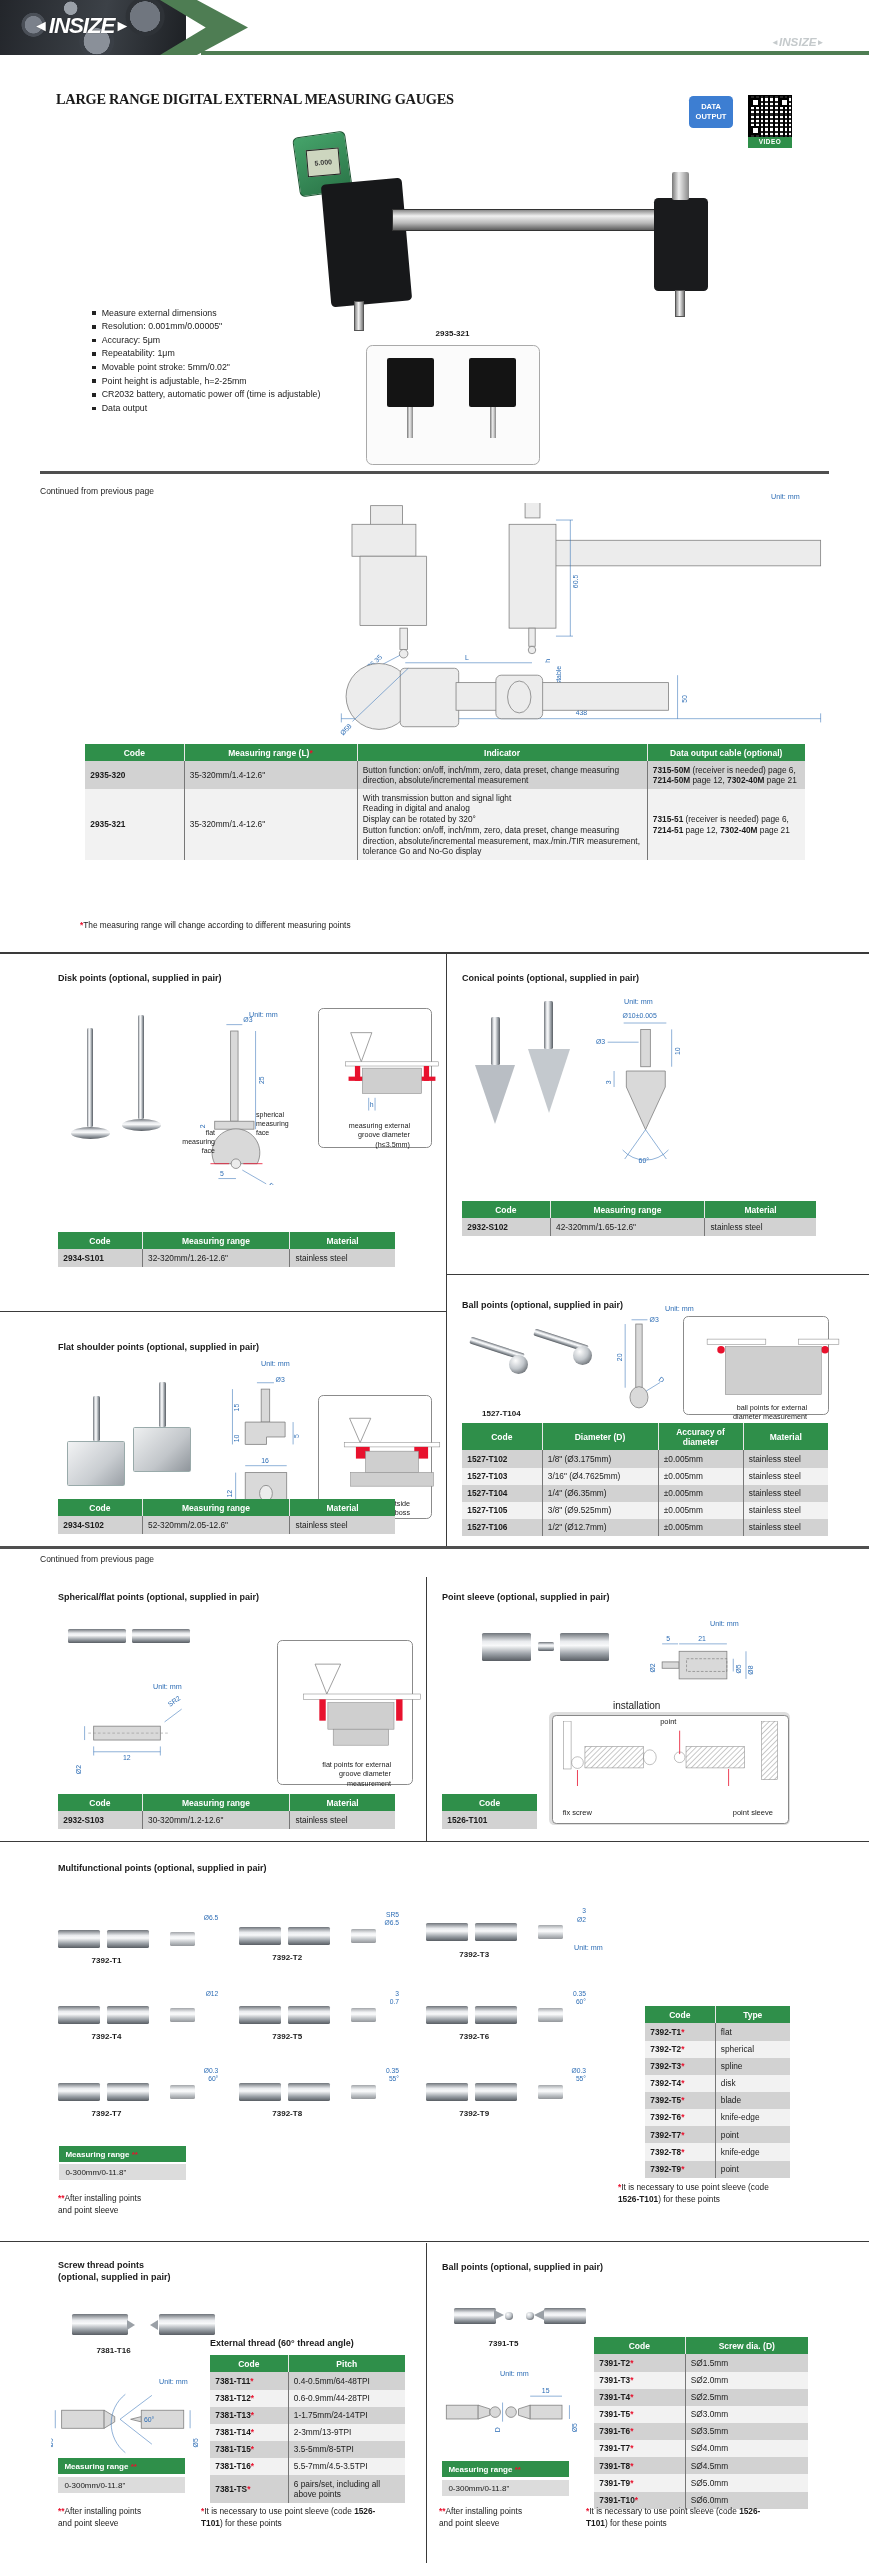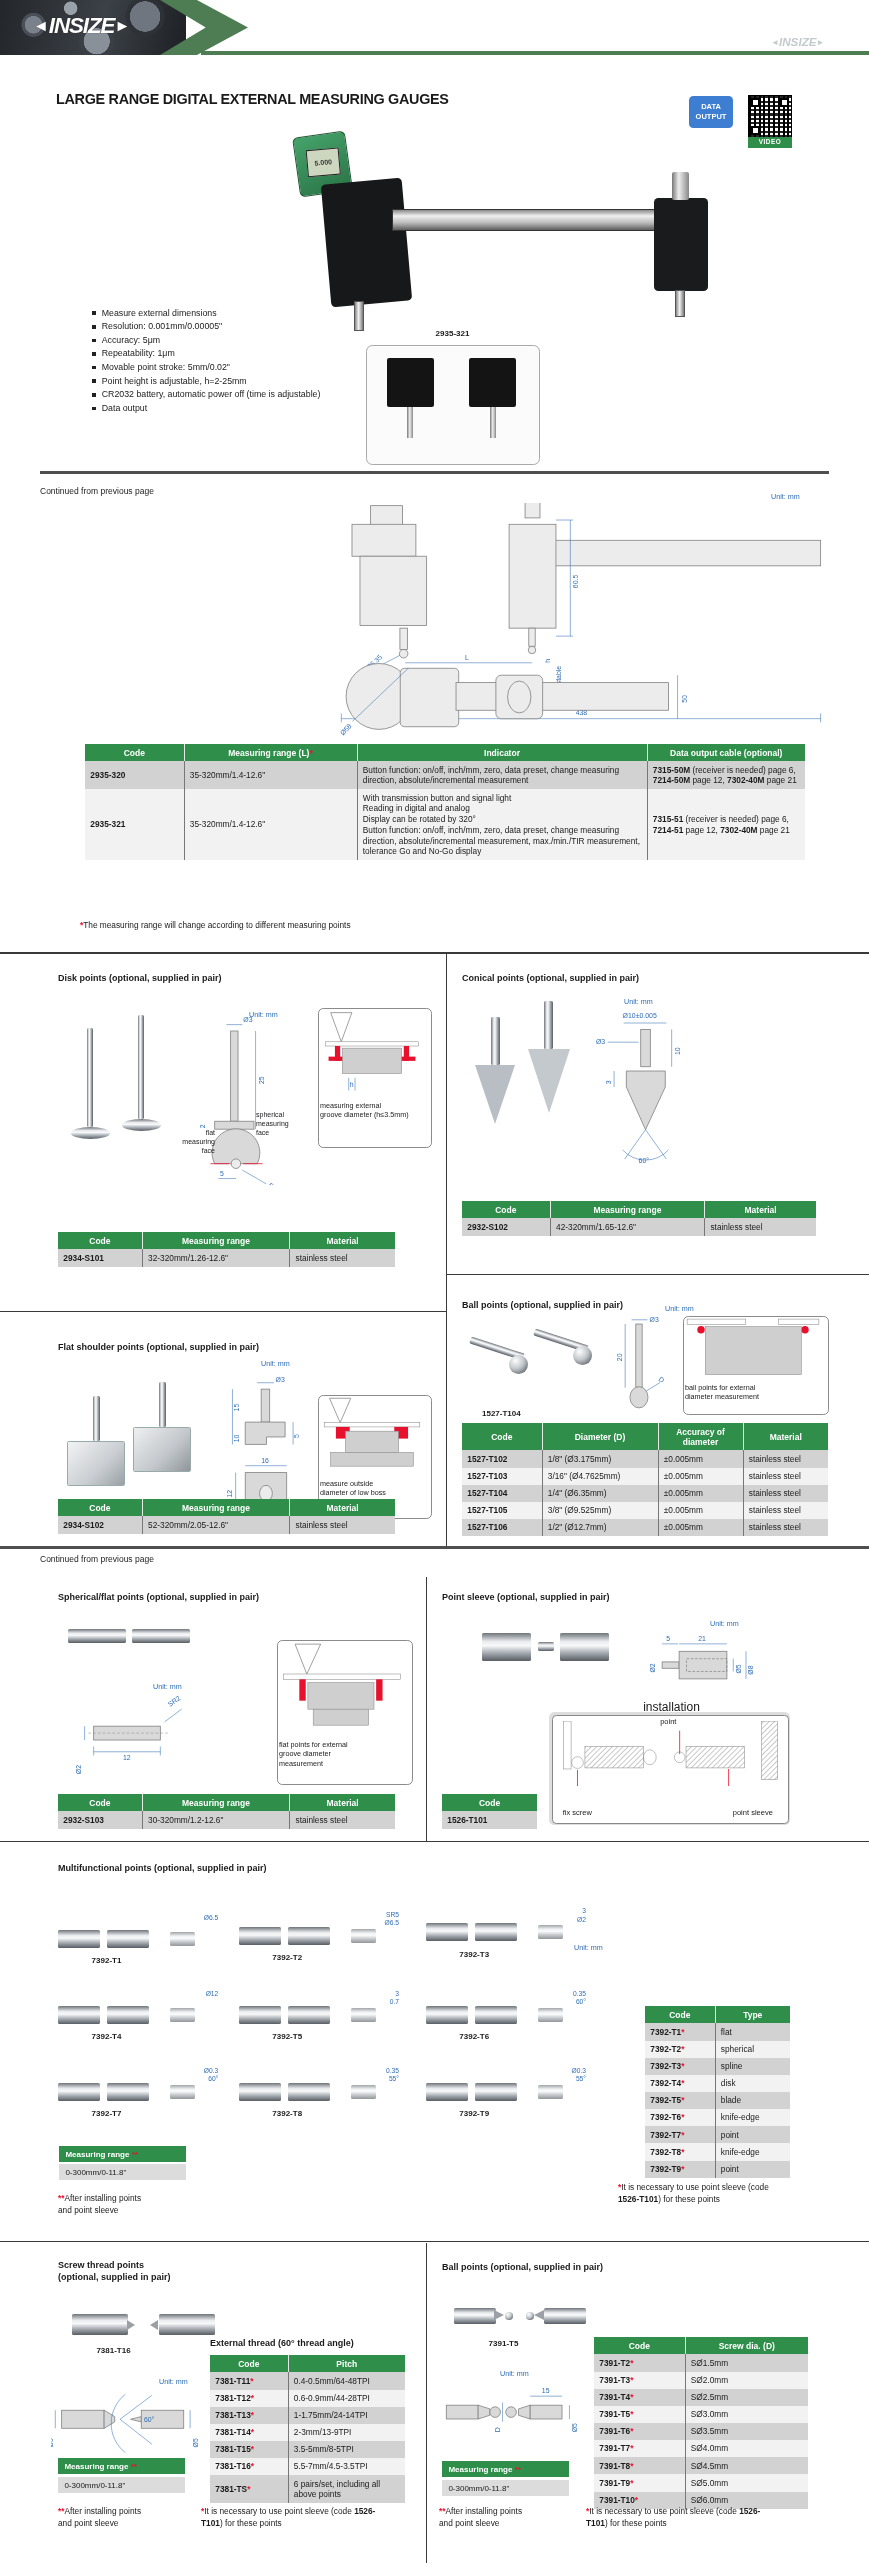--- a/index.html
+++ b/index.html
@@ -19,21 +19,21 @@
       linear-gradient(100deg,#23262b,#3c4147 55%,#1d2024);}
   .hdr-chevron{left:160px;top:0;width:88px;height:55px;background:#4e7d53;
     clip-path:polygon(0 0,42% 0,100% 50%,42% 100%,0 100%,52% 50%);}
   .hdr-logo{left:33px;top:12.8px;color:#fff;font-size:22.4px;font-weight:bold;font-style:italic;
     letter-spacing:-1.1px;white-space:nowrap;text-shadow:0 0 1.1px rgba(0,0,0,.6);}
   .hdr-logo .arr{font-style:normal;font-size:16px;vertical-align:1.6px;letter-spacing:0;}
   .hdr-bar{left:201px;top:51px;width:668px;height:3.7px;background:#4e7d53;}
   .hdr-mark{left:771px;top:35px;color:#c5cacc;font-size:11.7px;font-weight:bold;font-style:italic;white-space:nowrap;}
   .hdr-mark .arr{font-style:normal;font-size:8px;vertical-align:1.1px;}
   
-  .page-title{left:56px;top:91px;font-size:14.4px;font-weight:bold;letter-spacing:-0.3px;}
+  .page-title{left:56px;top:91px;font-size:14.4px;font-weight:bold;letter-spacing:-0.3px;font-family:Liberation Serif, serif;}
   .badge-do{left:689px;top:96px;width:44px;height:32px;background:#3d7ed2;border-radius:4.3px;
     color:#fff;font-weight:bold;font-size:7.5px;text-align:center;display:flex;align-items:center;justify-content:center;line-height:1.3;}
   .qr{left:748px;top:95px;width:44px;height:43px;border:1.1px solid #000;box-sizing:border-box;
     background:
      repeating-linear-gradient(0deg,rgba(0,0,0,.85) 0 2.1px,transparent 2.1px 4.3px),
      repeating-linear-gradient(90deg,#000 0 2.1px,#fff 2.1px 4.8px);}
   .qr .finder{position:absolute;width:9.6px;height:9.6px;border:2.1px solid #000;background:#fff;box-sizing:border-box;}
   .badge-video{left:748px;top:137px;width:44px;height:10.7px;background:#2f8f4a;color:#fff;
     font-size:6.4px;font-weight:bold;text-align:center;line-height:10.7px;letter-spacing:0.5px;}
   
@@ -67,21 +67,21 @@
   
   table.tbl{border-collapse:collapse;table-layout:fixed;}
   .tbl th{background:#2f8f4a;color:#fff;text-align:center;font-size:8.5px;padding:3.7px 5.3px;font-weight:bold;vertical-align:middle;}
   .tbl th:not(:first-child){border-left:1.1px solid #e8e8e8;}
   .tbl td{font-size:8.3px;padding:3.2px 5.3px;vertical-align:middle;line-height:1.3;}
   .tbl td:not(:first-child){border-left:0.8px solid #777;}
   .tbl td:first-child{font-weight:bold;}
   .tbl tbody tr:nth-child(odd) td{background:#d2d2d2;}
   .tbl tbody tr:nth-child(even) td{background:#f2f2f2;}
   
-  .note-box{border:1.1px solid #8b8b8b;border-radius:5.3px;background:#fff;text-align:left;box-sizing:border-box;padding:1px;}
+  .note-box{border:1.1px solid #8b8b8b;border-radius:5.3px;background:#fff;text-align:right;box-sizing:border-box;padding:21px;}
   .note-box .txt{font-size:7.2px;line-height:1.3;}
   
   .mr-badge{background:#2f8f4a;color:#fff;font-weight:bold;font-size:8px;padding:3.7px 6.4px;box-sizing:border-box;}
   .mr-value{background:#dcdcdc;font-size:8px;padding:3.7px 6.4px;box-sizing:border-box;}
   .footnote{font-size:8.3px;line-height:1.45;}
   
   .cyl-h{background:linear-gradient(180deg,#6f747a,#e9ebee 30%,#f8f9fa 45%,#9aa0a6 75%,#585d63);border-radius:1.6px;}
   .cyl-v{background:linear-gradient(90deg,#6f747a,#e9ebee 30%,#f8f9fa 45%,#9aa0a6 75%,#585d63);border-radius:1.6px;}
   .ball{background:radial-gradient(circle at 35% 30%,#fdfdfd,#c2c7cc 45%,#6c7176 80%);border-radius:50%;}
   .cone{width:0;height:0;}
@@ -554,21 +554,21 @@
     <text class="dim" x="96" y="22">21</text>
     <rect class="shape2" x="28" y="62" width="32" height="12"></rect>
     <rect class="shape2" x="60" y="42" width="90" height="52"></rect>
     <rect x="74" y="56" width="76" height="24" fill="none" stroke="#666" stroke-dasharray="5 3"></rect>
     <text class="dim" transform="translate(14,82) rotate(-90)">Ø2</text>
     <line class="dln" x1="162" y1="56" x2="162" y2="80"></line>
     <text class="dim" transform="translate(176,84) rotate(-90)">Ø5</text>
     <line class="dln" x1="186" y1="42" x2="186" y2="94"></line>
     <text class="dim" transform="translate(200,86) rotate(-90)">Ø8</text>
   </svg>
-  <div class="abs lbl" style="left:613px;top:1700px;width:117px;text-align:center;font-size:12px;">installation</div>
+  <div class="abs lbl" style="left:613px;top:1700px;width:117px;text-align:left;font-size:10px;">installation</div>
   <div class="abs" style="left:549px;top:1712px;width:241px;height:113px;background:#dedede;border-radius:5.3px;padding:3.2px;box-sizing:border-box;">
     <div style="position:relative;width:100%;height:100%;background:#fff;border:0.8px solid #888;border-radius:4.3px;">
       <svg width="232" height="80" viewBox="0 0 436 150" style="position:absolute;left:0;top:5.3px;">
         <defs>
           <pattern id="hatch" width="7" height="7" patternTransform="rotate(45)" patternUnits="userSpaceOnUse">
             <line x1="0" y1="0" x2="0" y2="7" stroke="#777" stroke-width="1.5"></line>
           </pattern>
         </defs>
         <rect x="20" y="0" width="14" height="90" fill="none" stroke="#888"></rect>
         <rect x="392" y="0" width="30" height="110" fill="url(#hatch)" stroke="#888"></rect>

